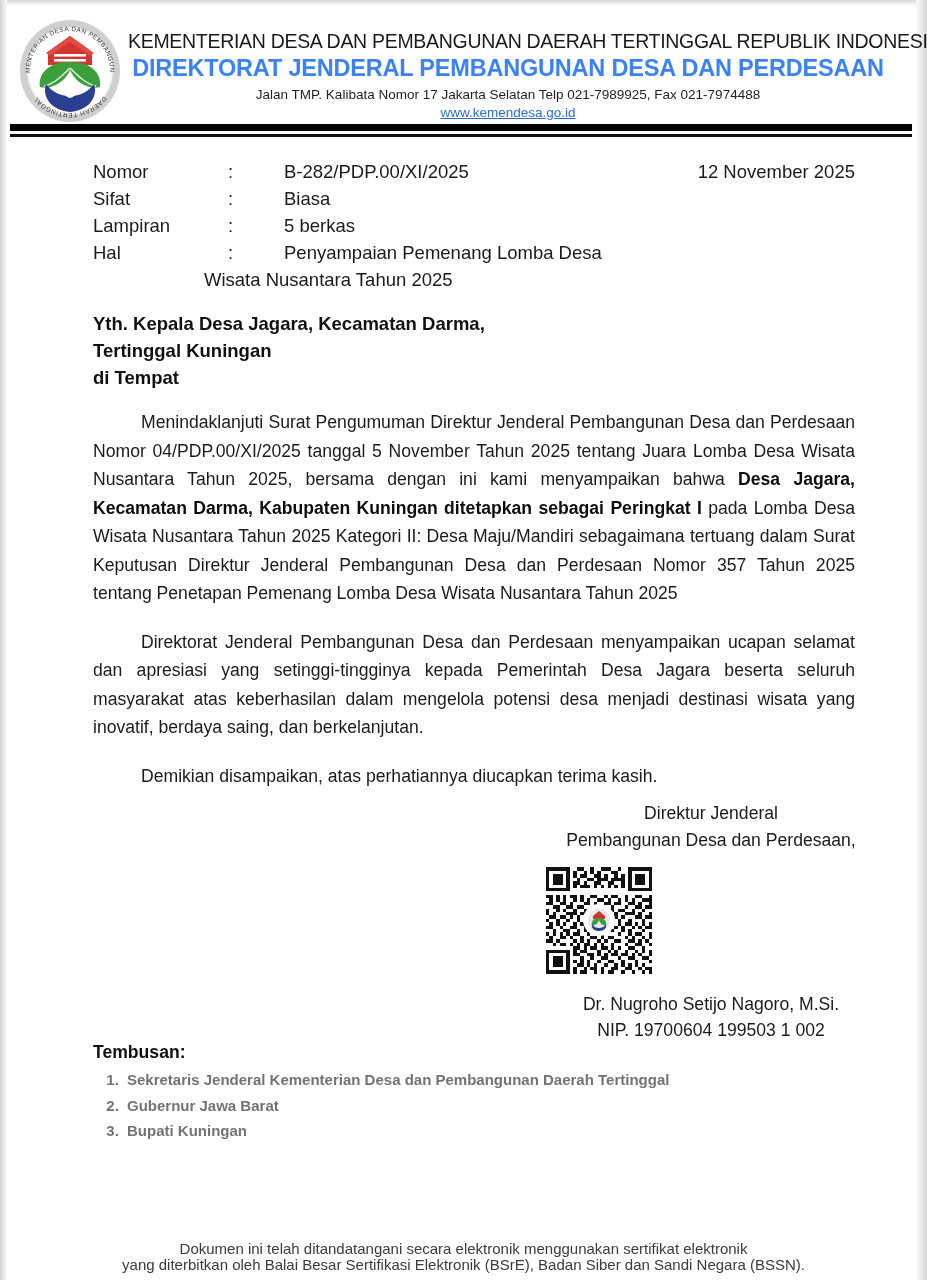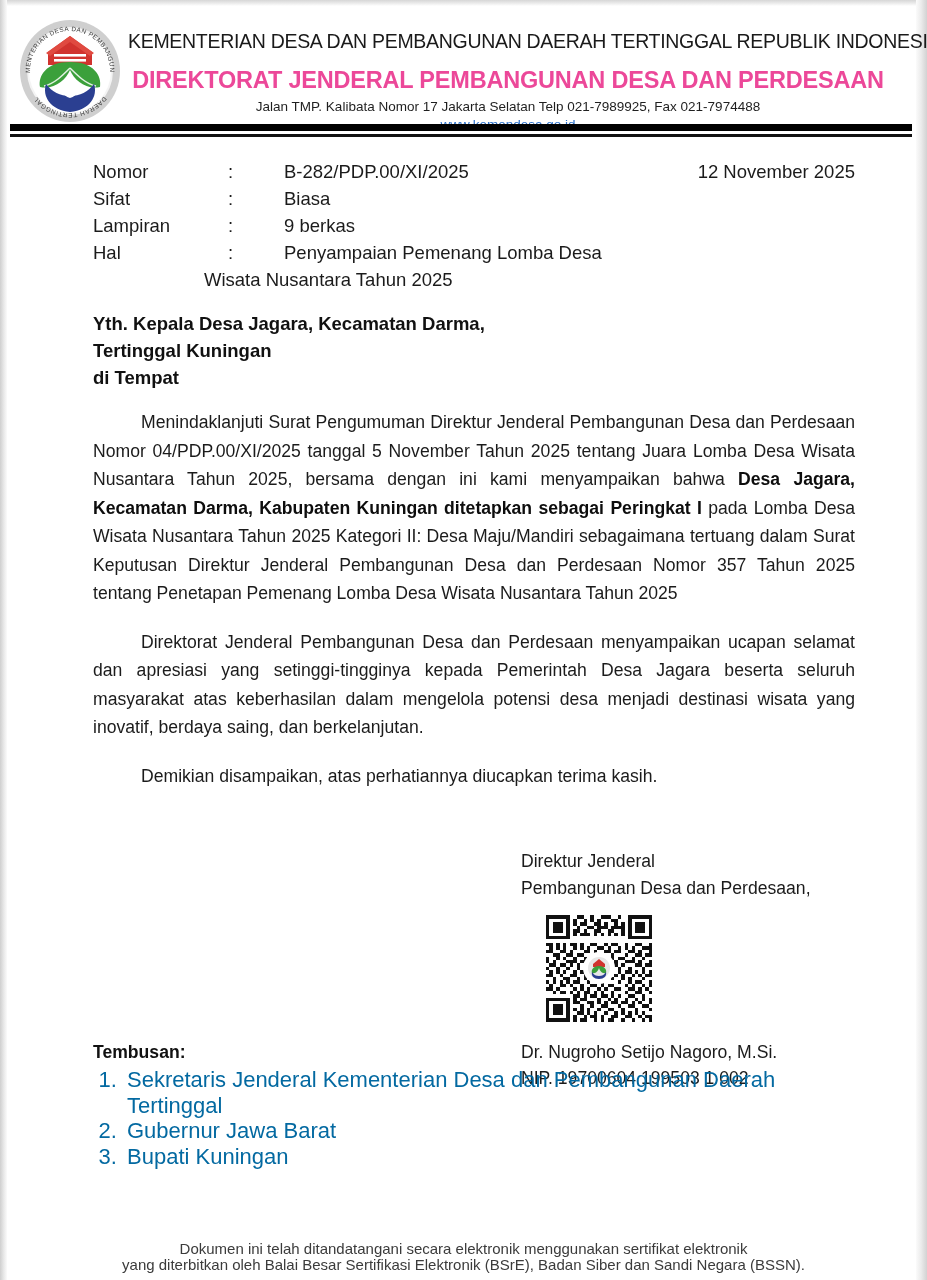--- a/index.html
+++ b/index.html
@@ -56,23 +56,23 @@
     font-size: 19.5px;
     letter-spacing: -0.3px;
     color: #1a1a1a;
     line-height: 1.15;
     white-space: nowrap;
   }
   .lh-line2 {
     font-size: 23.5px;
     font-weight: bold;
     letter-spacing: -0.2px;
-    color: #ec4899;
+    color: #3b82f6;
     line-height: 1.25;
-    margin-top: 14px;
+    margin-top: 2px;
     white-space: nowrap;
   }
   .lh-line3 {
     font-size: 13.5px;
     color: #1f1f1f;
     line-height: 1.25;
     margin-top: 3px;
     white-space: nowrap;
   }
   .lh-line4 {
@@ -138,22 +138,23 @@
   .body-text p {
     margin: 0 0 20px 0;
     text-indent: 48px;
   }
   .body-text p:last-child { margin-bottom: 16px; }
   .body-text b { font-weight: bold; color: #0d0d0d; }
 
   
   .signature {
     position: absolute;
-    left: 521px; top: 848px;
+    left: 521px; top: 800px;
     width: 380px;
+    text-align: center;
   }
   .sig-title {
     font-size: 17.6px;
     color: #1b1b1b;
     line-height: 27px;
   }
   .qr-wrap {
     margin-top: 10px;
     margin-left: 18px;
     width: 120px; height: 113px;
@@ -185,23 +186,24 @@
   }
   .tembusan-title {
     font-size: 17.6px;
     font-weight: bold;
     color: #111;
     line-height: 26px;
   }
   .tembusan ol {
     margin: 2px 0 0 0;
     padding-left: 30px;
-    font-size: 22px;
-    color: #0369a1;
+    font-size: 15px;
+    color: #737373;
     line-height: 25.5px;
+    font-weight: bold;
   }
   .tembusan li { padding-left: 4px; }
 
   
   .footer {
     position: absolute;
     left: 0; top: 1241px;
     width: 927px;
     text-align: center;
     font-size: 15px;
@@ -272,21 +274,21 @@
       <span class="meta-value">B-282/PDP.00/XI/2025</span>
     </div>
     <div class="meta-row">
       <span class="meta-label">Sifat</span>
       <span class="meta-colon">:</span>
       <span class="meta-value">Biasa</span>
     </div>
     <div class="meta-row">
       <span class="meta-label">Lampiran</span>
       <span class="meta-colon">:</span>
-      <span class="meta-value">9 berkas</span>
+      <span class="meta-value">5 berkas</span>
     </div>
     <div class="meta-row">
       <span class="meta-label">Hal</span>
       <span class="meta-colon">:</span>
       <span class="meta-value">Penyampaian Pemenang Lomba Desa</span>
     </div>
     <div class="meta-cont">Wisata Nusantara Tahun 2025</div>
   </div>
 
   <div class="letter-date">12 November 2025</div>

